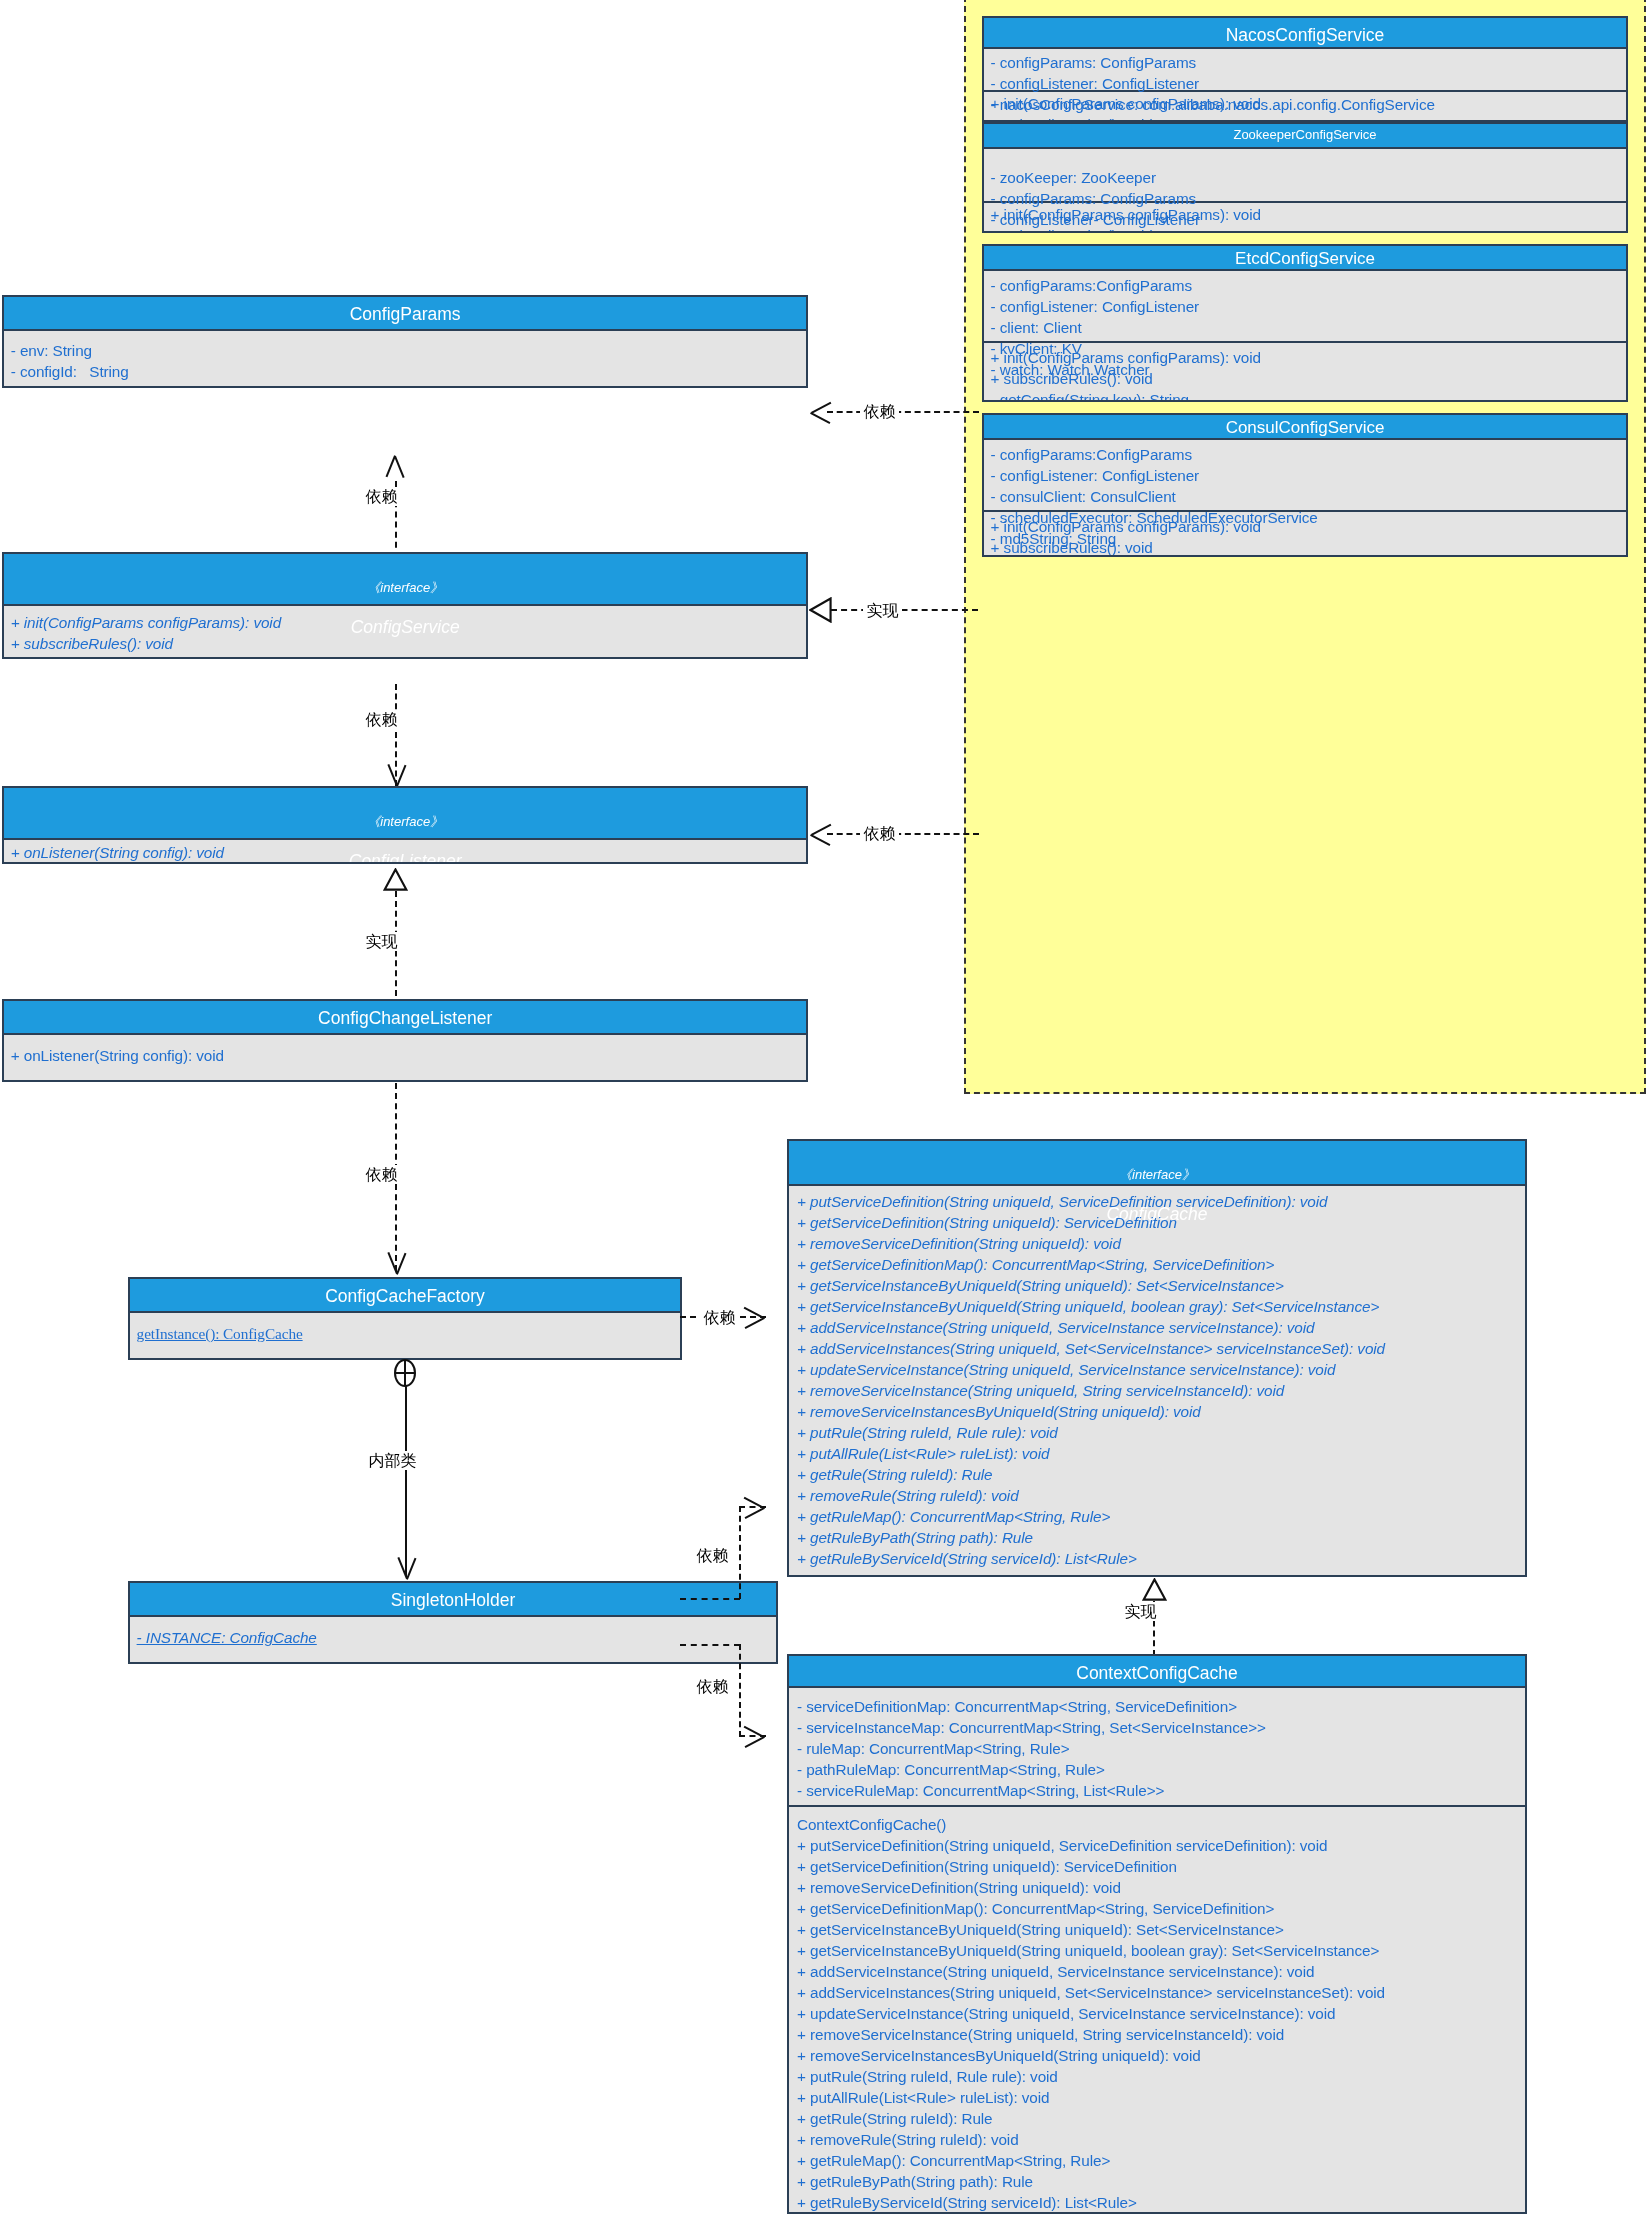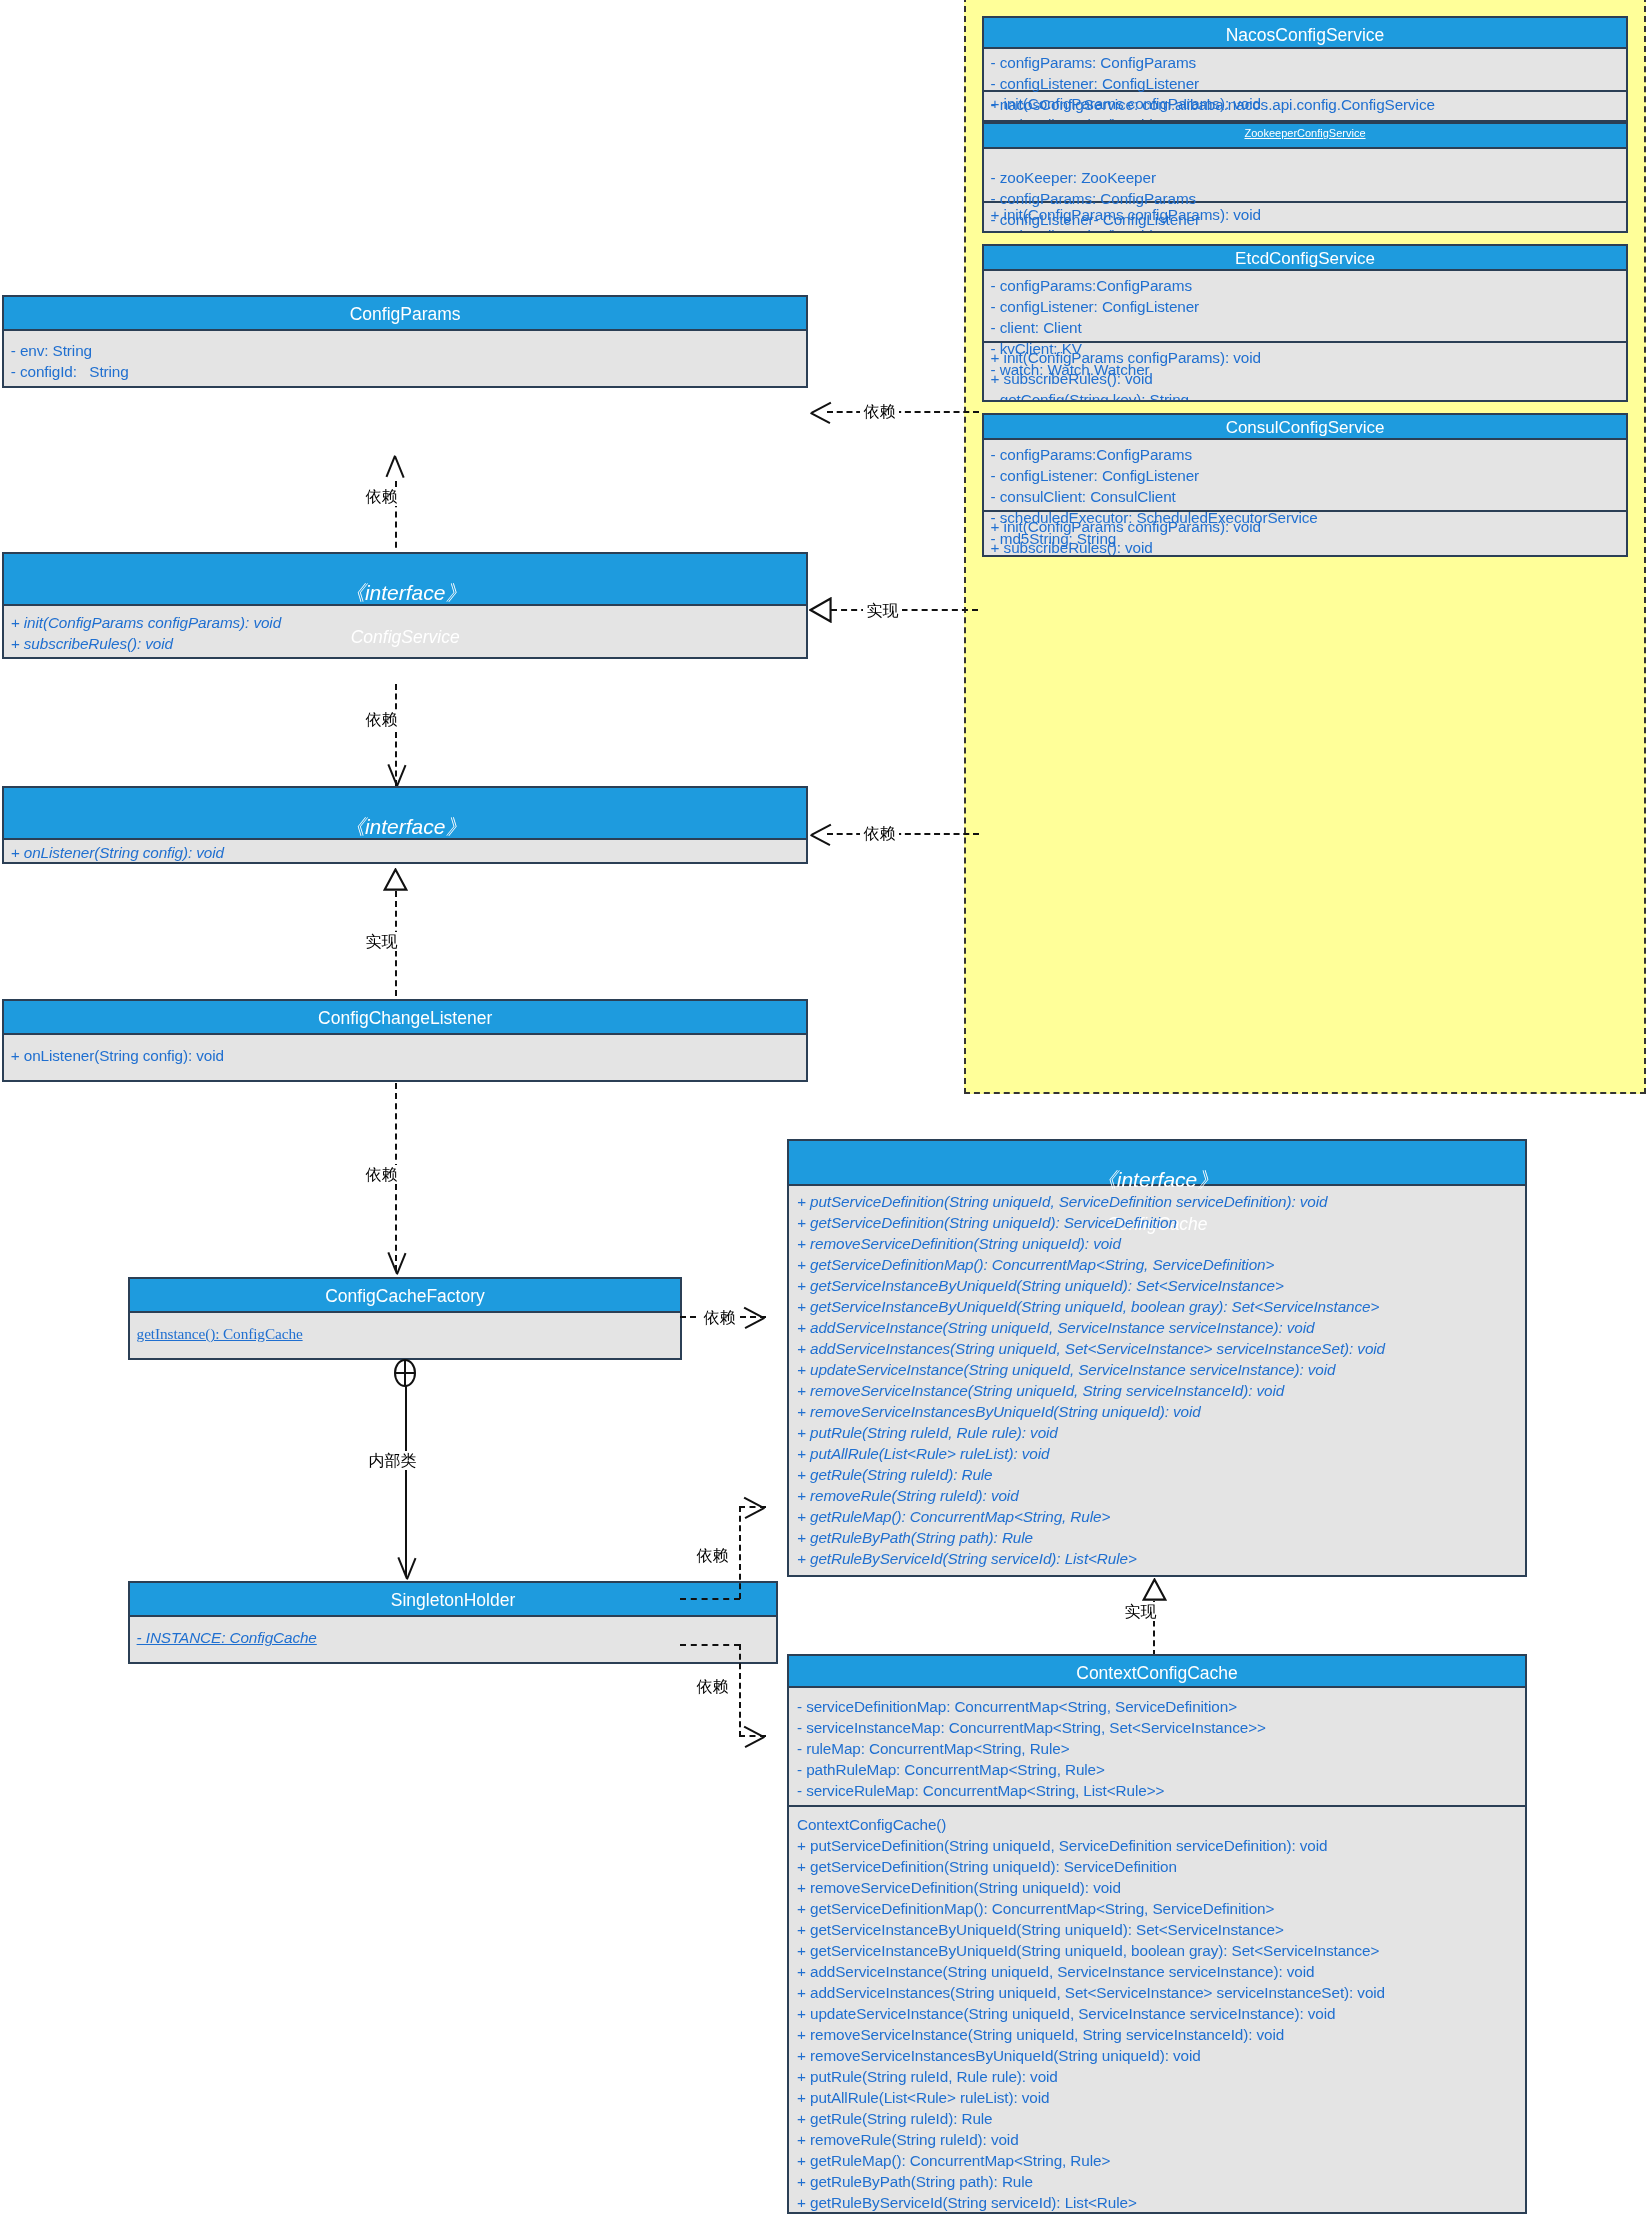--- a/index.html
+++ b/index.html
@@ -39,21 +39,21 @@
     line-height:1.22;
     padding:6.6px 4.4px 6.6px 4.4px;
     border-bottom:2.2px solid #2b3f55;
     box-sizing:border-box;
     white-space:pre-line;
   }
   .uml .hdr.stereo{ padding:4.4px 4.4px 5.1px 4.4px; }
   .uml .hdr .stereo-line{
     display:block;
     font-style:italic;
-    font-size:21px;
+    font-size:13px;
   }
   .uml .hdr .name-line{
     display:block;
     font-style:italic;
     font-size:17.5px;
   }
   .uml .compartment{
     background:#e4e4e4;
     padding:7.3px 7.3px 7.3px 6.6px;
     box-sizing:border-box;
@@ -258,21 +258,21 @@
       <div class="member">- nacosConfigService: com.alibaba.nacos.api.config.ConfigService</div>
     </div>
     <div class="compartment" style="height:34px;padding-top:0.7px;">
       <div class="member">+ init(ConfigParams configParams): void</div>
       <div class="member">+ subscribeRules(): void</div>
 
     </div>
   </div>
 
   <div class="uml" style="left:982px;top:122px;width:646px;height:111px;">
-    <div class="hdr" style="height:25px;padding-top:2.9px;font-size:11px;text-decoration:underline;">ZookeeperConfigService</div>
+    <div class="hdr" style="height:25px;padding-top:2.9px;font-size:13px;">ZookeeperConfigService</div>
     <div class="compartment" style="height:52px;padding-top:18px;">
       <div class="member">- zooKeeper: ZooKeeper</div>
       <div class="member">- configParams: ConfigParams</div>
       <div class="member">- configListener- ConfigListener</div>
       <div class="member ital">- connectedSignal: CountDownLatch</div>
     </div>
     <div class="compartment" style="height:34px;padding-top:0.7px;">
       <div class="member">+ init(ConfigParams configParams): void</div>
       <div class="member">+ subscribeRules(): void</div>
 

